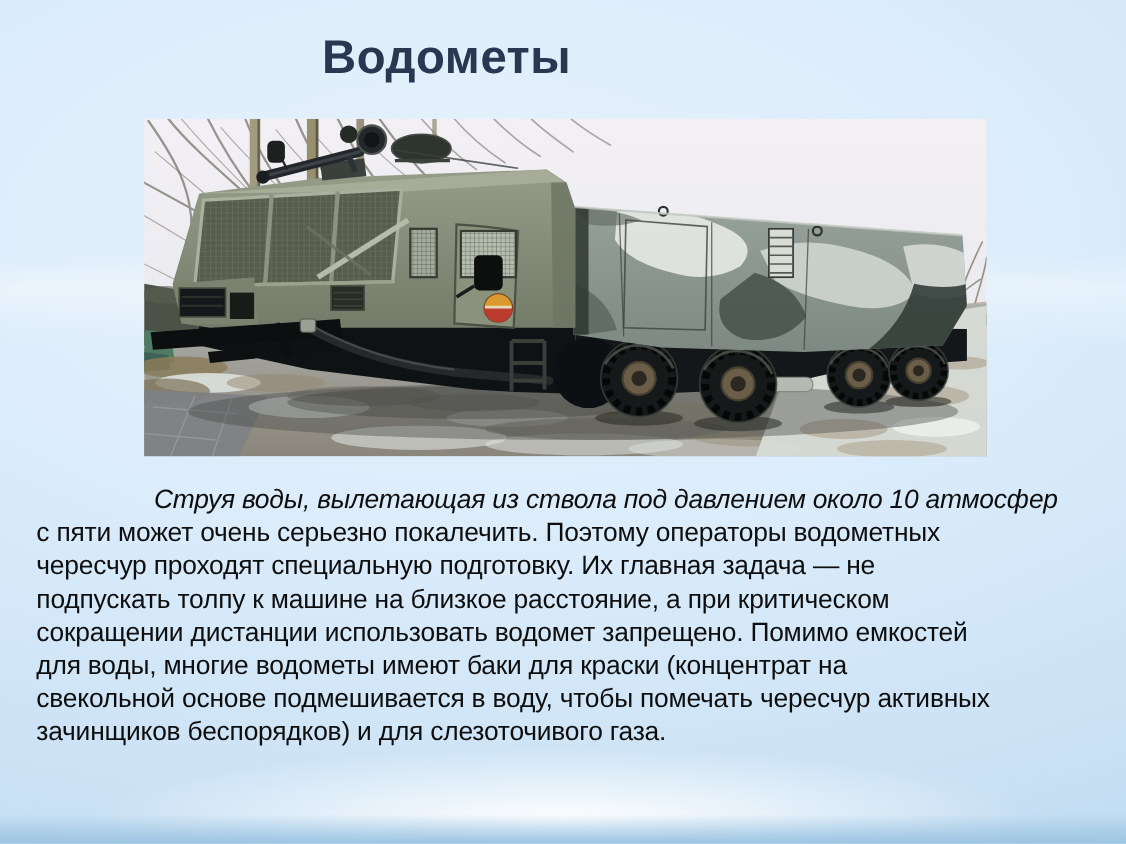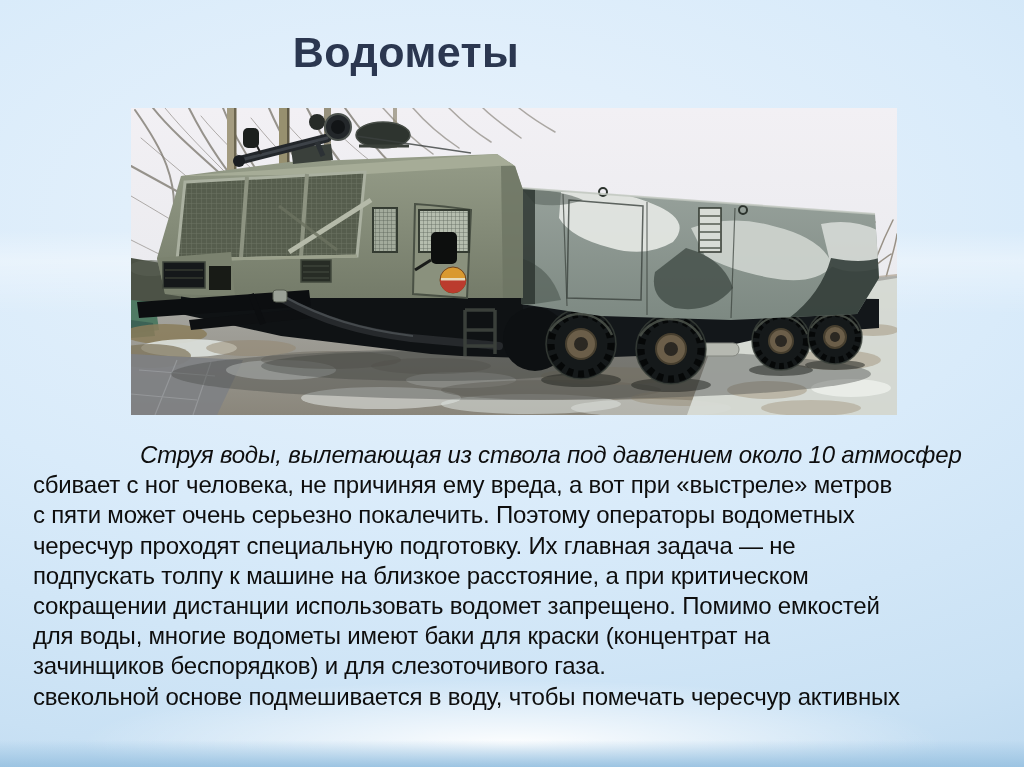--- a/index.html
+++ b/index.html
@@ -262,21 +262,20 @@
         <rect x="112" y="20" width="16" height="20" rx="5" fill="#1c201e"></rect>
         <path d="M225,28 L340,45" stroke="#3c4140" stroke-width="1.5" opacity="0.8"></path>
       </g>
     </g>
   </g>
 </svg>
 </figure>
 
 <div class="bodytext">
   <div class="line first">Струя воды, вылетающая из ствола под давлением около 10 атмосфер</div>
-  <div class="line">сбивает с ног человека, не причиняя ему вреда, а вот при «выстреле» метров</div>
   <div class="line">с пяти может очень серьезно покалечить. Поэтому операторы водометных</div>
   <div class="line">чересчур проходят специальную подготовку. Их главная задача — не</div>
   <div class="line">подпускать толпу к машине на близкое расстояние, а при критическом</div>
   <div class="line">сокращении дистанции использовать водомет запрещено. Помимо емкостей</div>
   <div class="line">для воды, многие водометы имеют баки для краски (концентрат на</div>
+  <div class="line">свекольной основе подмешивается в воду, чтобы помечать чересчур активных</div>
   <div class="line">зачинщиков беспорядков) и для слезоточивого газа.</div>
-  <div class="line">свекольной основе подмешивается в воду, чтобы помечать чересчур активных</div>
 </div>
 
 </body></html>

